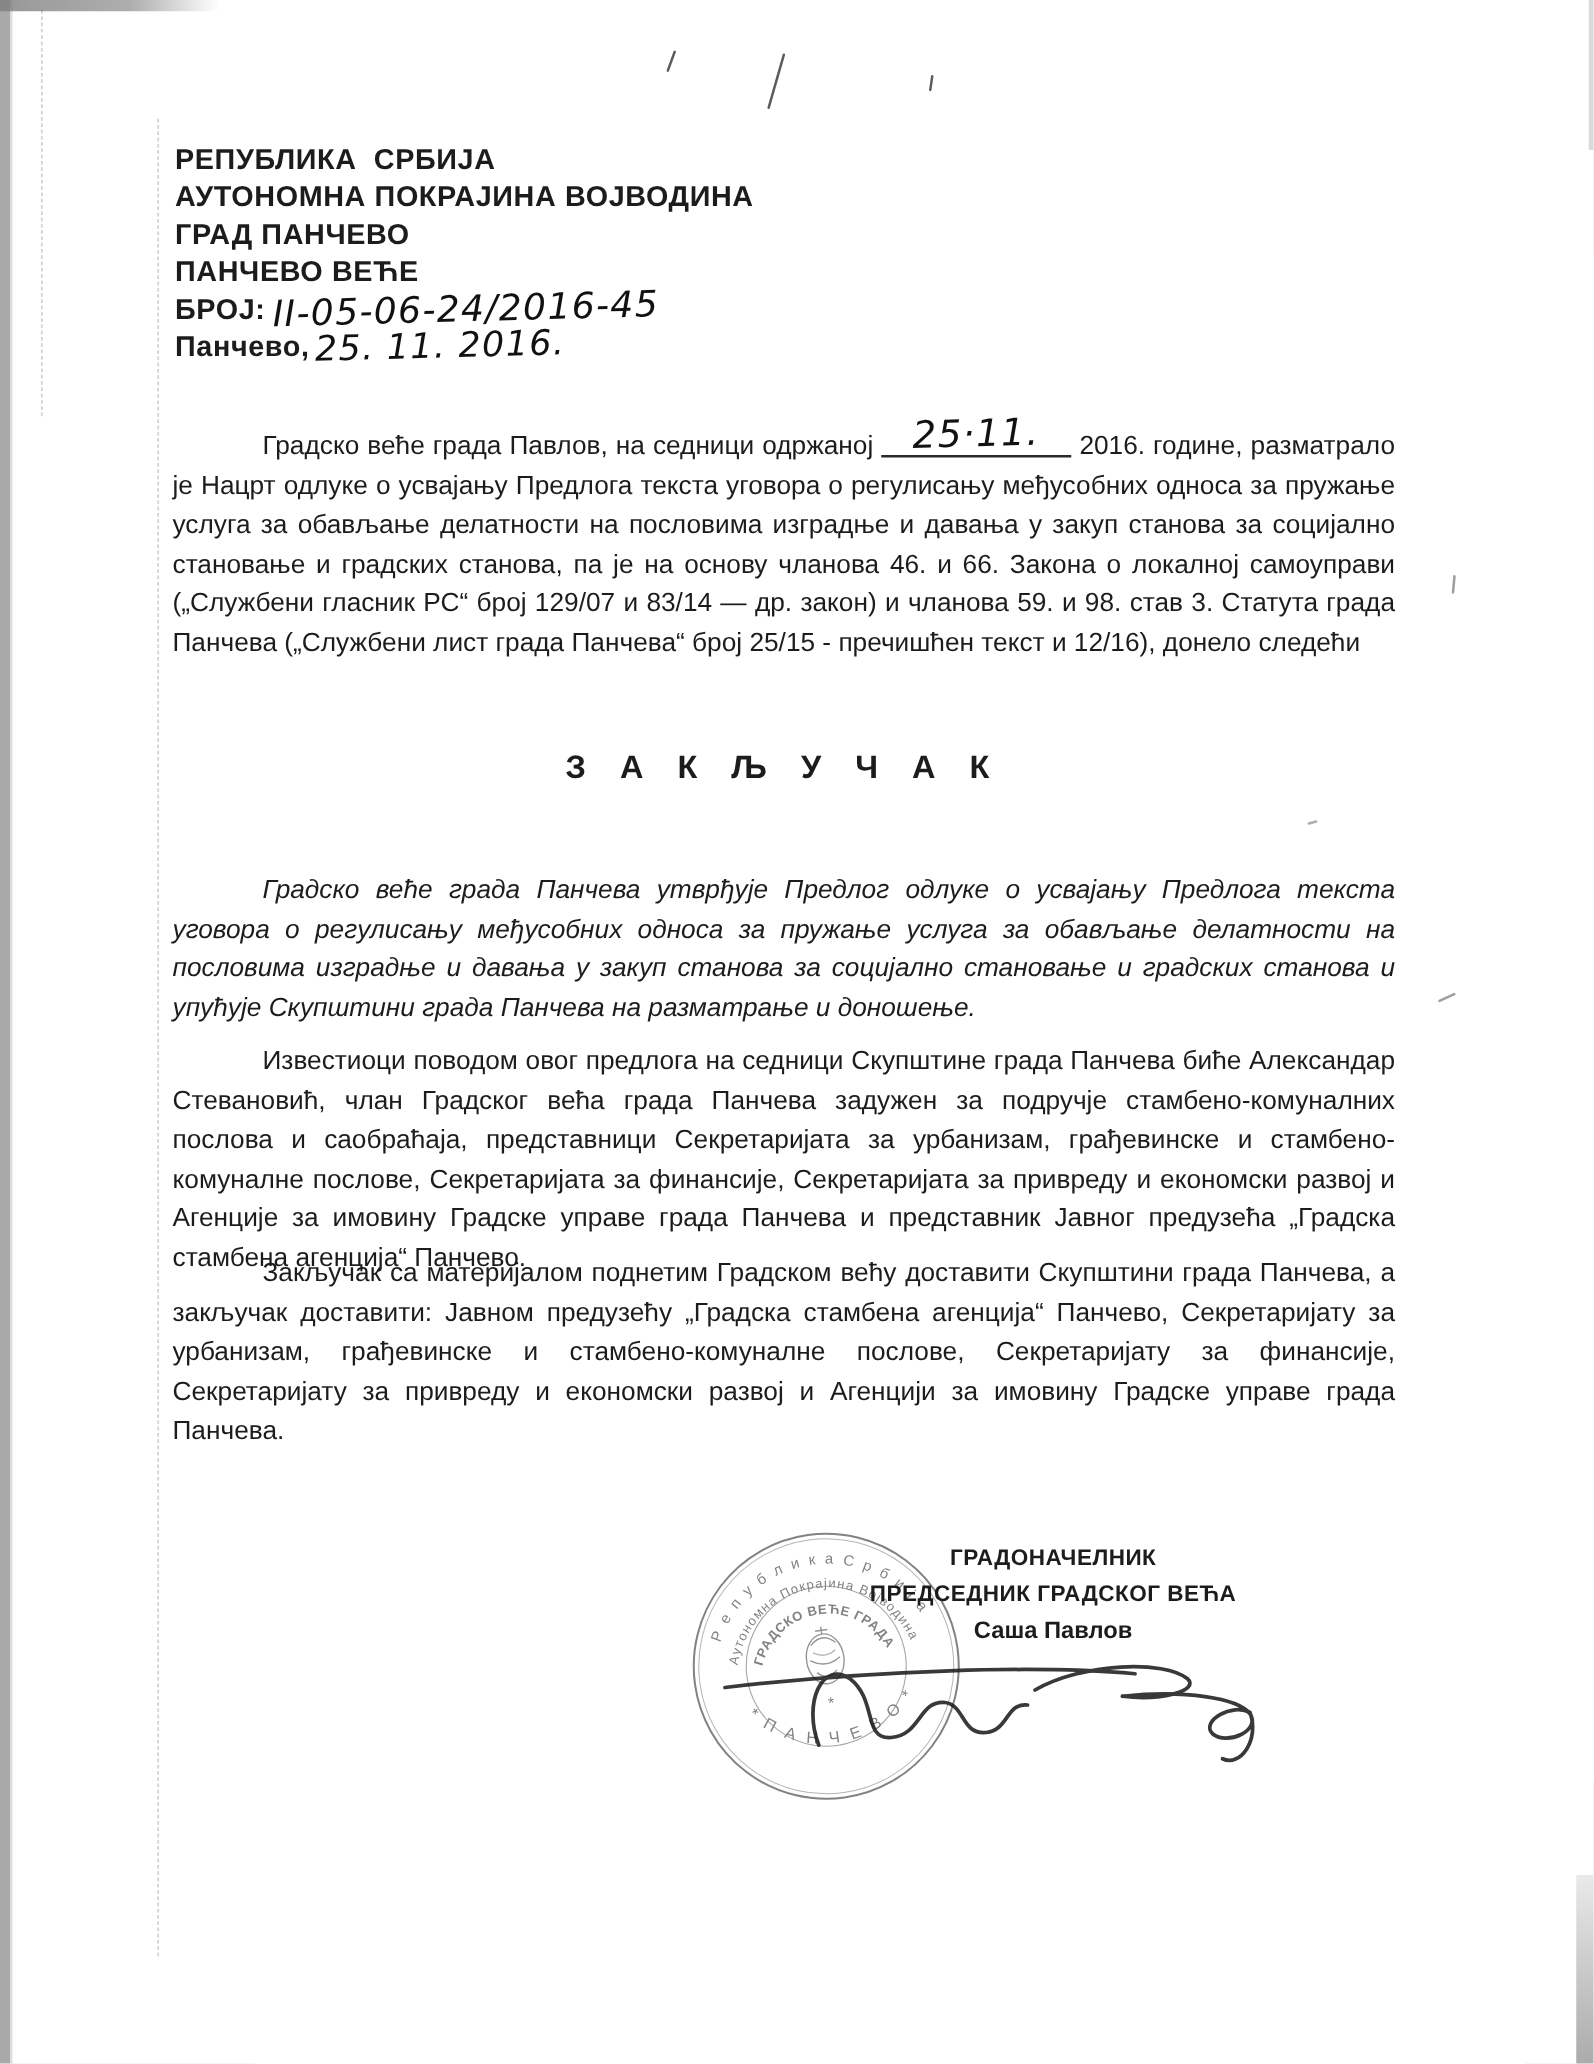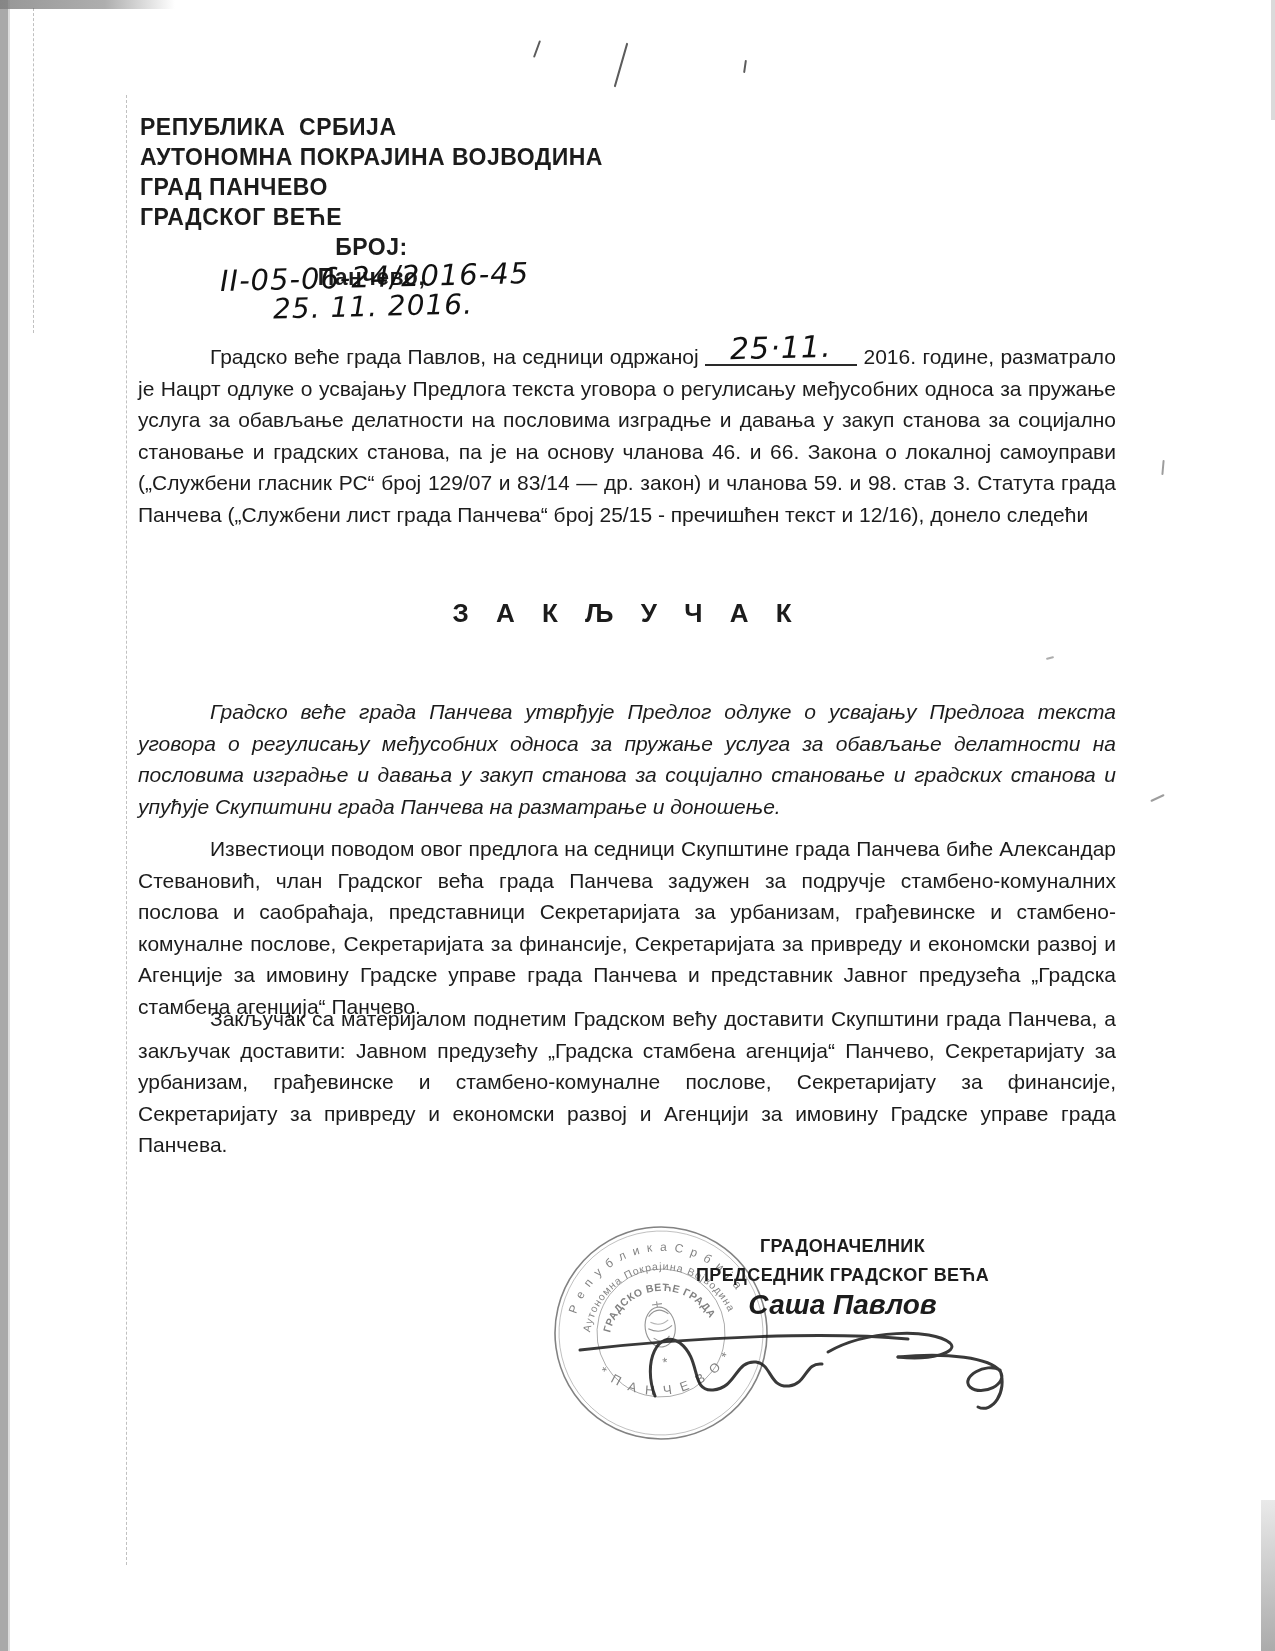--- a/index.html
+++ b/index.html
@@ -15,21 +15,21 @@
   .edge-left{position:absolute;left:0;top:0;width:8px;height:1651px;background:#a9a9a9;}
   .edge-left:after{content:"";position:absolute;left:8px;top:0;width:2px;height:100%;background:rgba(120,120,120,.25);}
   .edge-top-smudge{position:absolute;left:0;top:0;width:175px;height:9px;background:linear-gradient(90deg,#7d7d7d,#9a9a9a 60%,rgba(160,160,160,0));opacity:.8;}
   .edge-right-noise{position:absolute;right:0;top:1500px;width:14px;height:151px;background:linear-gradient(180deg,rgba(170,170,170,.25),#ababab);}
   .edge-right-noise2{position:absolute;right:0;top:0;width:4px;height:120px;background:rgba(150,150,150,.35);}
   .dotted-line{position:absolute;width:0;border-left:1px dashed rgba(90,90,90,.38);}
   .stray{position:absolute;background:#5c5c5c;border-radius:2px;}
   
   .header-block{position:absolute;left:140px;top:112px;font-weight:bold;font-size:23px;line-height:30px;letter-spacing:.5px;}
   .hline{white-space:pre;}
-  .num-line,.date-line{display:flex;align-items:center;height:30px;flex-direction:column;}
+  .num-line,.date-line{display:flex;align-items:flex-end;height:30px;}
   .hand{
     font-family:"DejaVu Sans", sans-serif;
     font-style:italic;
     font-weight:normal;
     font-size:29px;
     letter-spacing:1px;
     transform:rotate(-1.5deg);
     display:inline-block;
     color:#111;
   }
@@ -48,21 +48,21 @@
     text-indent:0;
   }
   .blank-slot .hand{font-size:30px;position:relative;top:-6px;}
   .doc-title{
     position:absolute;left:138px;top:598px;width:978px;
     text-align:center;font-size:26px;font-weight:bold;letter-spacing:10px;
   }
   
   .sig-block{position:absolute;left:645px;top:1232px;width:395px;text-align:center;z-index:3;}
   .sig-title{font-weight:bold;font-size:18px;line-height:29px;letter-spacing:.4px;}
-  .sig-name{font-weight:bold;font-style:italic;font-size:28px;line-height:30px;}
+  .sig-name{font-weight:bold;font-size:19px;line-height:30px;}
   .stamp-svg{position:absolute;left:543px;top:1212px;z-index:1;}
   .sig-svg{position:absolute;left:0;top:0;z-index:4;pointer-events:none;}
   .text-layer{position:relative;z-index:2;}
 </style>
 </head>
 <body>
 
 <div class="page">
 
   <div class="edge-left"></div>
@@ -104,21 +104,21 @@
       </g>
     </g>
   </svg>
 
   <div class="text-layer">
 
     <div class="header-block">
       <div class="hline">РЕПУБЛИКА  СРБИЈА</div>
       <div class="hline">АУТОНОМНА ПОКРАЈИНА ВОЈВОДИНА</div>
       <div class="hline">ГРАД ПАНЧЕВО</div>
-      <div class="hline">ГРАДСКОГ ВЕЋЕ</div>
+      <div class="hline">ПАНЧЕВО ВЕЋЕ</div>
       <div class="num-line">
         <span>БРОЈ:</span>
         <span class="hand">II-05-06-24/2016-45</span>
       </div>
       <div class="date-line">
         <span>Панчево,</span>
         <span class="hand">25. 11. 2016.</span>
       </div>
     </div>
 

